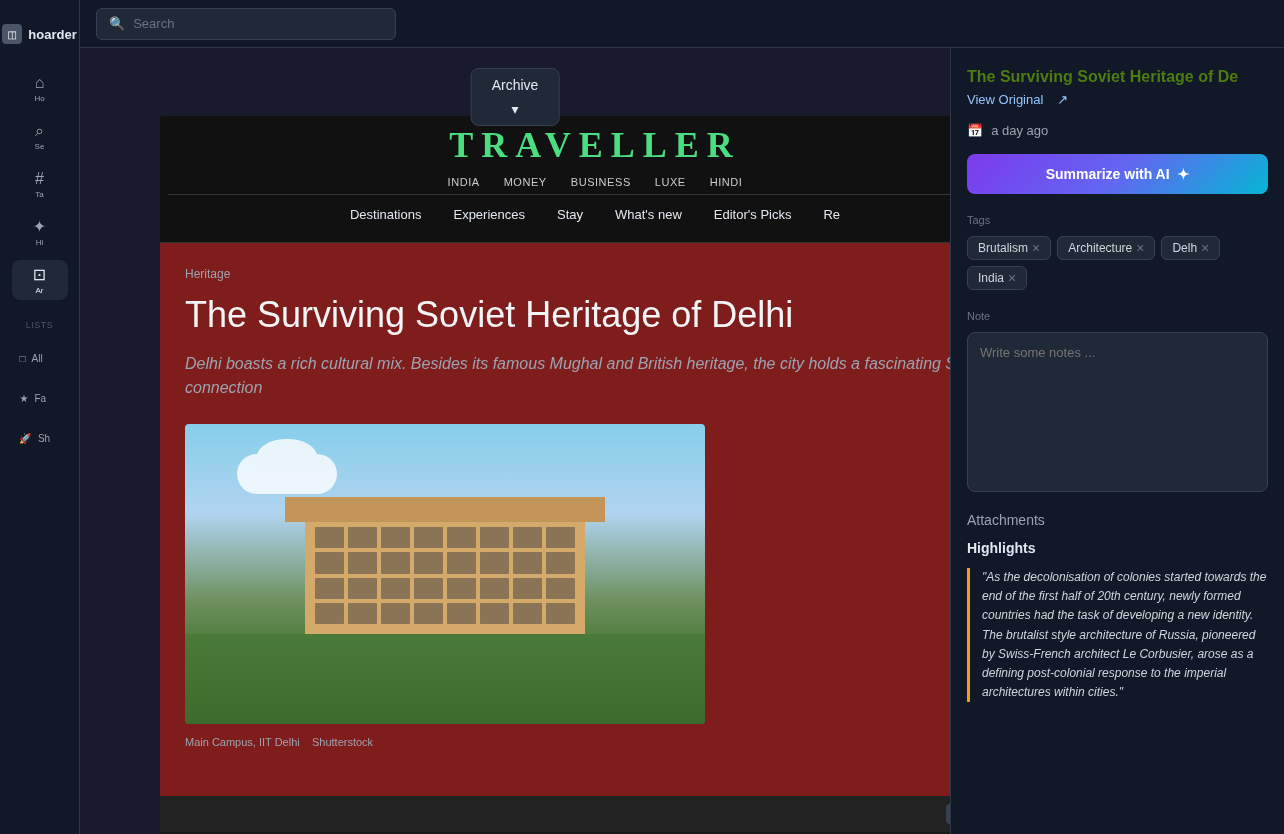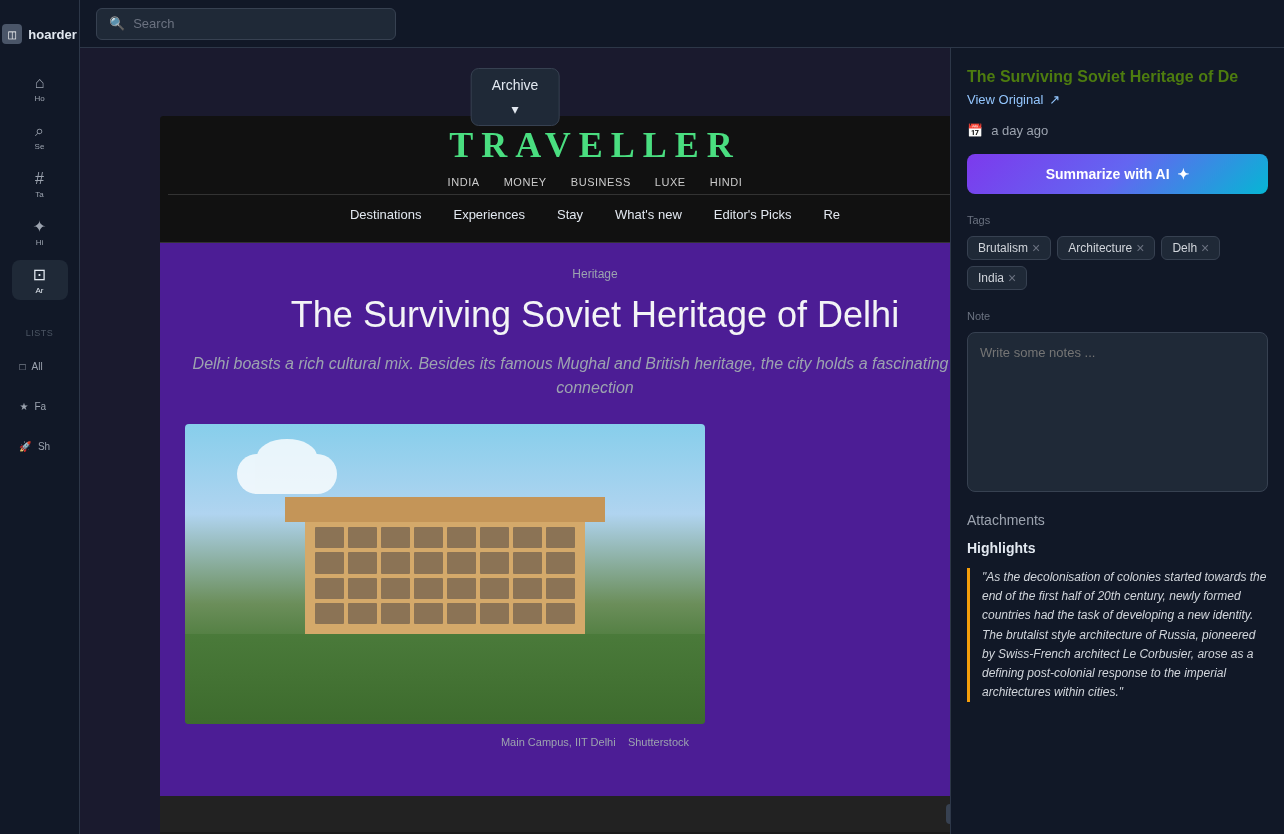--- a/index.html
+++ b/index.html
@@ -58,21 +58,21 @@
       color: #9ca3af;
       font-size: 9px;
     }
     .sidebar-item.active { background: #1f2937; color: #e2e8f0; }
     .sidebar-icon { font-size: 16px; }
     .sidebar-label { font-size: 8px; color: inherit; }
 
     .sidebar-section-label {
       font-size: 9px;
       color: #4b5563;
-      margin-top: 20px;
+      margin-top: 12px;
       margin-bottom: 4px;
       text-transform: uppercase;
       letter-spacing: 0.05em;
     }
     .sidebar-list-item {
       width: 56px;
       height: 32px;
       border-radius: 6px;
       display: flex;
       align-items: center;
@@ -202,22 +202,21 @@
       padding: 12px 0;
     }
     .mag-nav-main a {
       color: #e2e8f0;
       font-size: 13px;
       text-decoration: none;
     }
 
     .article-content {
       padding: 24px 25px;
-      background: #4c1d95;
-      text-align: center;
+      background: #7f1d1d;
     }
     .article-category {
       color: #9ca3af;
       font-size: 12px;
       margin-bottom: 12px;
     }
     .article-title {
       font-size: 36px;
       font-weight: 400;
       color: #f3f4f6;
@@ -355,21 +354,21 @@
       font-weight: 700;
       color: #4d7c0f;
       margin-bottom: 6px;
       white-space: nowrap;
       overflow: hidden;
       text-overflow: ellipsis;
     }
     .panel-view-original {
       display: flex;
       align-items: center;
-      gap: 6px;
+      gap: 14px;
       color: #93c5fd;
       font-size: 13px;
       cursor: pointer;
       margin-bottom: 16px;
     }
 
     .panel-date {
       display: flex;
       align-items: center;
       gap: 8px;

